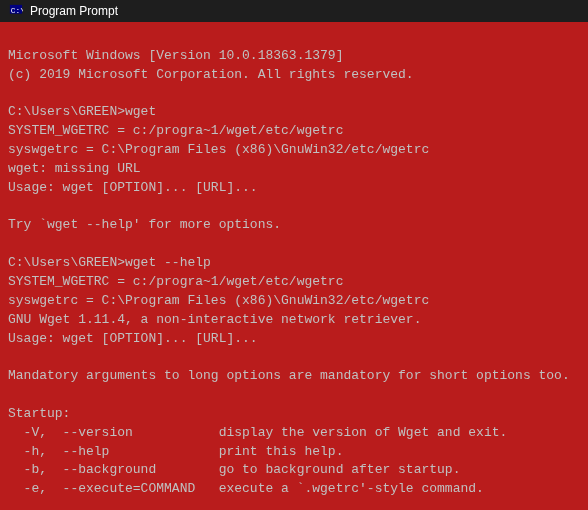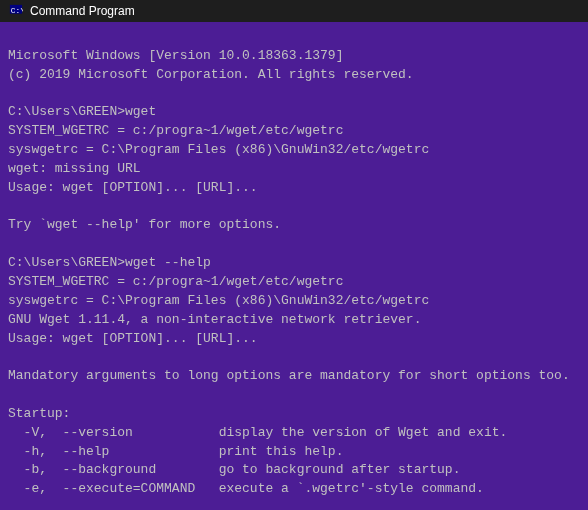--- a/index.html
+++ b/index.html
@@ -39,21 +39,21 @@
       height: 14px;
     }
 
     .title-bar-text {
       color: #fff;
       font-family: 'Segoe UI', sans-serif;
       font-size: 12px;
     }
 
     .terminal {
-      background: #4c1d95;
+      background: #b91c1c;
       color: #c0c0c0;
       padding: 6px 8px;
       height: calc(510px - 22px);
       overflow: hidden;
       white-space: pre;
       line-height: 1.45;
     }
 
     .line {
       display: block;
@@ -64,17 +64,17 @@
 <body>
 
 <div class="title-bar">
   <span class="title-bar-icon">
     <svg viewBox="0 0 16 16" fill="none" xmlns="http://www.w3.org/2000/svg">
       <rect width="16" height="16" fill="#1e1e1e"></rect>
       <rect x="1" y="1" width="14" height="10" fill="#000080"></rect>
       <text x="2" y="10" font-size="9" fill="white" font-family="Courier New">C:\</text>
     </svg>
   </span>
-  <span class="title-bar-text">Command Program</span>
+  <span class="title-bar-text">Program Prompt</span>
 </div>
 
 <div class="terminal" id="terminal-output">
 <span class="line">Microsoft Windows [Version 10.0.18363.1379]</span><span class="line">(c) 2019 Microsoft Corporation. All rights reserved.</span><span class="line">​</span><span class="line">C:\Users\GREEN&gt;wget</span><span class="line">SYSTEM_WGETRC = c:/progra~1/wget/etc/wgetrc</span><span class="line">syswgetrc = C:\Program Files (x86)\GnuWin32/etc/wgetrc</span><span class="line">wget: missing URL</span><span class="line">Usage: wget [OPTION]... [URL]...</span><span class="line">​</span><span class="line">Try `wget --help' for more options.</span><span class="line">​</span><span class="line">C:\Users\GREEN&gt;wget --help</span><span class="line">SYSTEM_WGETRC = c:/progra~1/wget/etc/wgetrc</span><span class="line">syswgetrc = C:\Program Files (x86)\GnuWin32/etc/wgetrc</span><span class="line">GNU Wget 1.11.4, a non-interactive network retriever.</span><span class="line">Usage: wget [OPTION]... [URL]...</span><span class="line">​</span><span class="line">Mandatory arguments to long options are mandatory for short options too.</span><span class="line">​</span><span class="line">Startup:</span><span class="line">  -V,  --version           display the version of Wget and exit.</span><span class="line">  -h,  --help              print this help.</span><span class="line">  -b,  --background        go to background after startup.</span><span class="line">  -e,  --execute=COMMAND   execute a `.wgetrc'-style command.</span><span class="line">​</span></div>
 
 </body></html>

